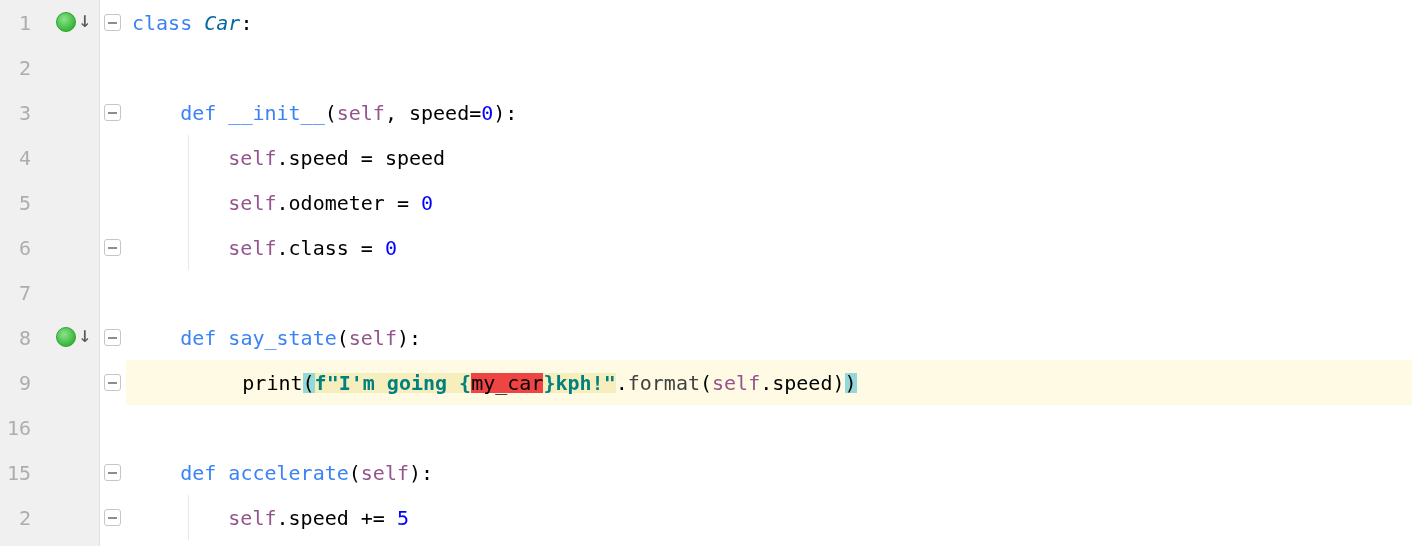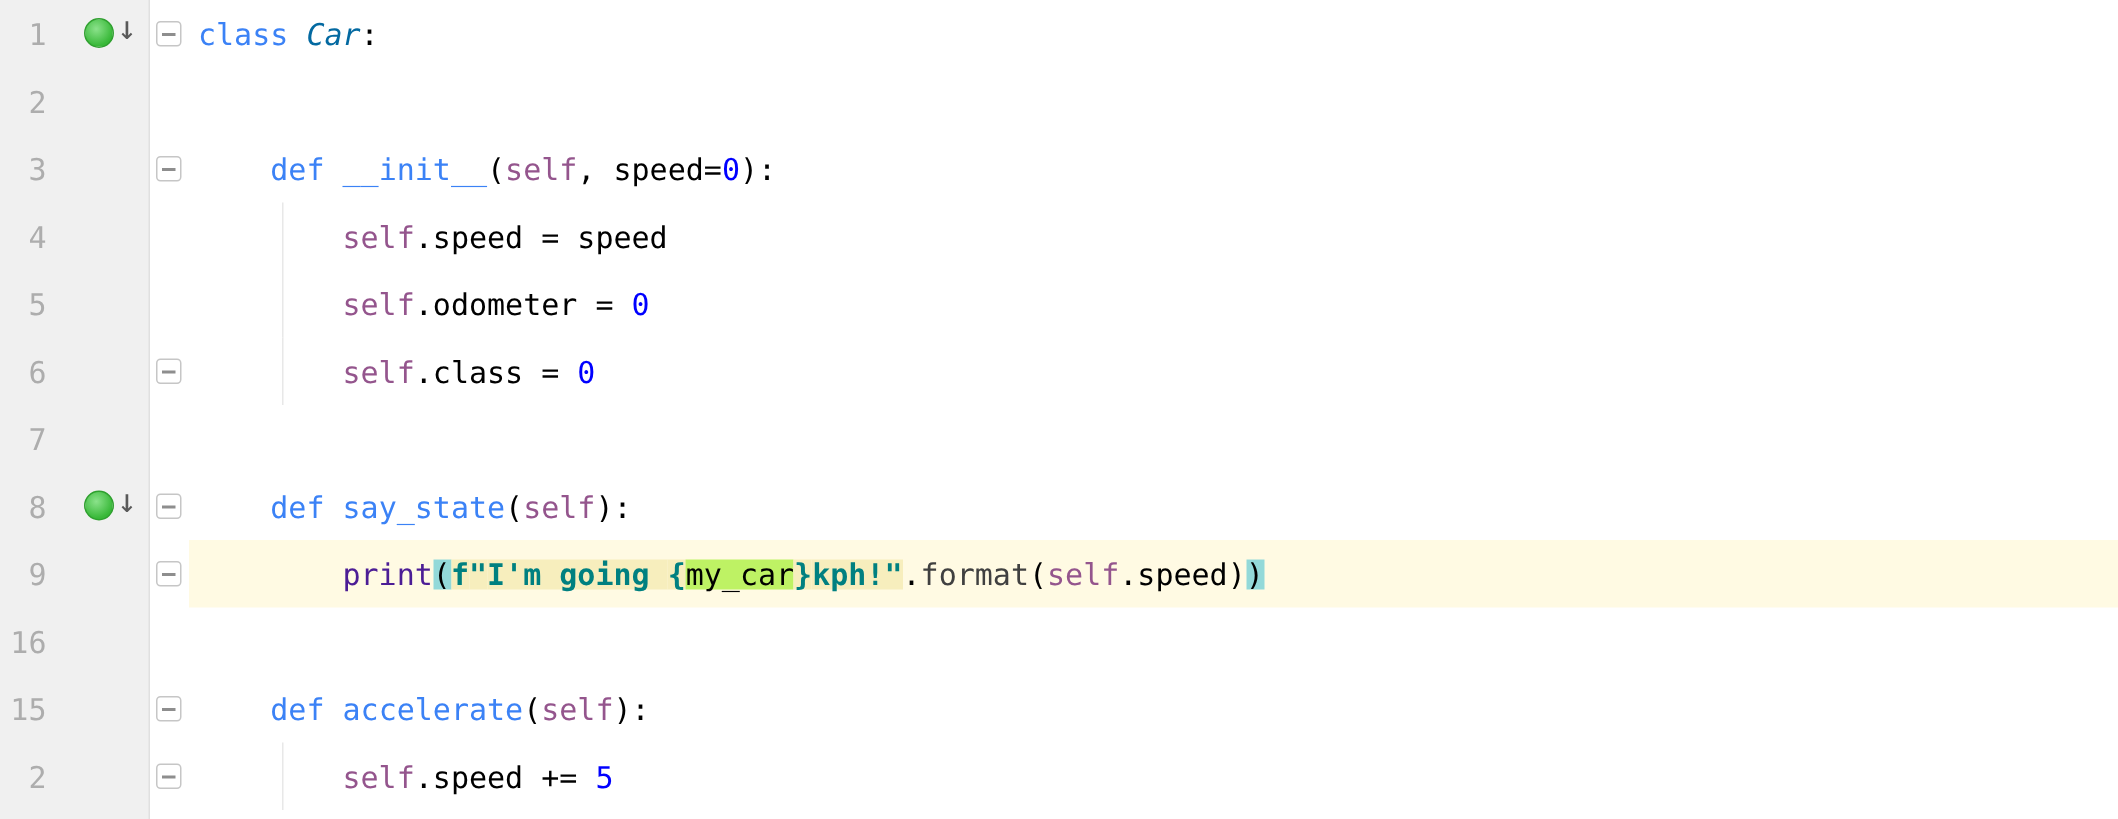--- a/index.html
+++ b/index.html
@@ -100,23 +100,23 @@
   .cls  { color: #0369a1; font-style: italic; }
   .def  { color: #3b82f6; }
   .fn   { color: #404040; }
   .selfc{ color: #94558d; }
   .attr { color: #000000; }
   .paren{ color: #000000; }
   .op   { color: #000000; }
   .num  { color: #0000ff; }
   .str  { color: #008080; font-weight: bold; }
   .strbg{ background: #f7eebd; }
-  .fexpr{ color: #000000; font-weight: normal; background: #bef264; }
+  .fexpr{ color: #000000; font-weight: normal; background: #ef4444; }
   .brkhl{ background: #93d9d9; }
-  .built{ color: #4c1d95; }
+  .built{ color: #000000; margin-left: 14px; }
   .punct{ color: #000000; }
   .txt  { color: #000000; }
 </style>
 </head>
 <body>
 
 <div class="gutter">
   <div class="row">
       <div class="ln">1</div>
     </div>

